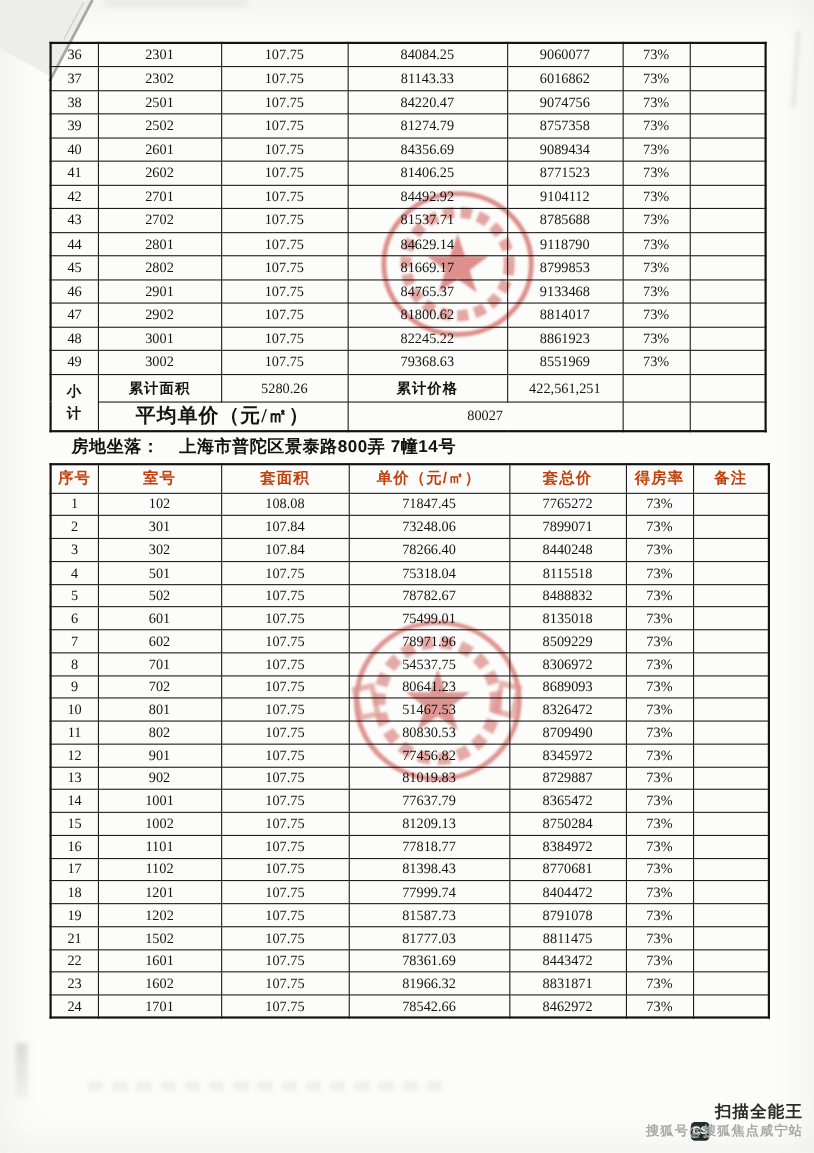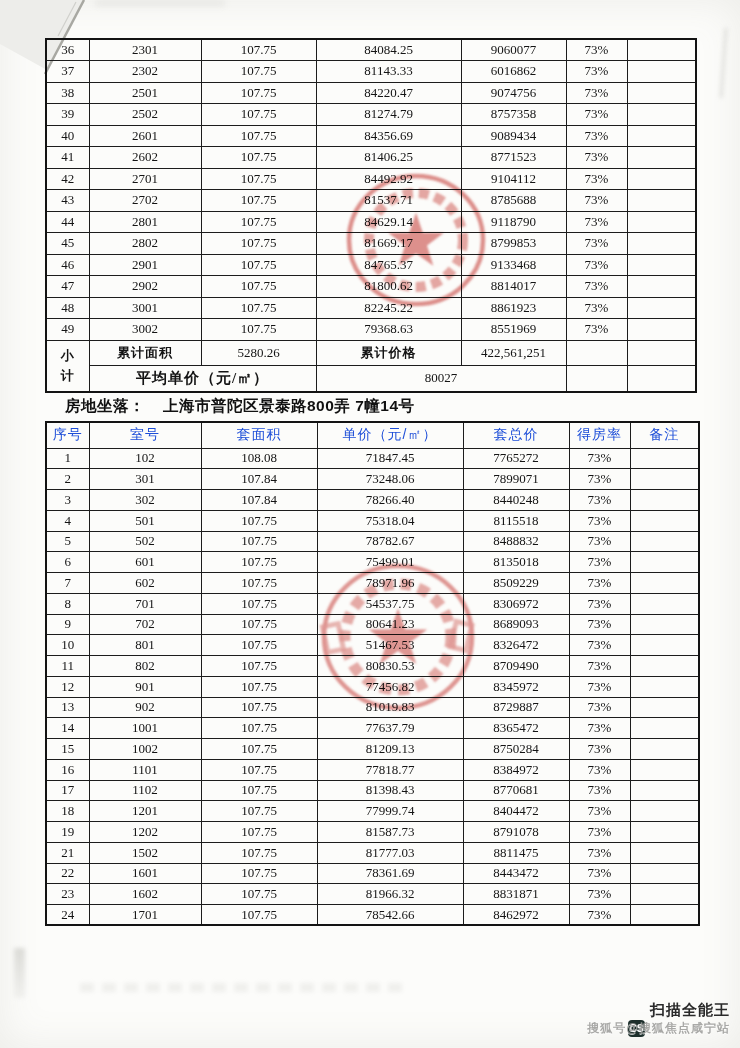--- a/index.html
+++ b/index.html
@@ -27,21 +27,21 @@
   #table1{left:45px;top:38px;width:650px;}
   #table1 tr{height:21.5px;}
   #table2{left:45px;top:421px;width:653px;}
   #table2 tr{height:20.75px;}
   #table2 tr.hdr{height:26px;}
   .cjk-bold{
     font-family:"Liberation Sans", sans-serif;
     font-weight:700;font-size:14px;letter-spacing:1px;color:#111;
   }
   table.sheet th{font-family:"Liberation Sans", sans-serif;
-    font-weight:400;font-size:14px;letter-spacing:1px;color:#1d4ed8;}
+    font-weight:700;font-size:14px;letter-spacing:1px;color:#c2410c;}
   .subtotal-label{line-height:1.55;font-size:15px;}
   .num{font-family:"Liberation Serif", serif;}
   
   .address{
     position:absolute;left:65px;top:396px;width:620px;
     font-weight:700;font-size:15.5px;letter-spacing:.5px;color:#111;
   }
   .address .gap{display:inline-block;width:18px;}
   
   .stamp{position:absolute;pointer-events:none;mix-blend-mode:multiply;}
@@ -228,21 +228,21 @@
         <span>计</span>
       </td>
       <td class="cjk-bold">累计面积</td>
       <td class="num">5280.26</td>
       <td class="cjk-bold">累计价格</td>
       <td class="num">422,561,251</td>
       <td></td>
       <td></td>
     </tr>
     <tr style="height:27px">
-      <td colspan="2" class="cjk-bold" style="font-size:15px">平均单价（元/㎡）</td>
+      <td colspan="2" class="cjk-bold" style="font-size:18px">平均单价（元/㎡）</td>
       <td colspan="2" class="num">80027</td>
       <td></td>
       <td></td>
     </tr>
   </tbody>
 </table>
 
 <div class="address">
   <span>房地坐落：</span><span class="gap"></span><span>上海市普陀区景泰路800弄 7幢14号</span>
 </div>

